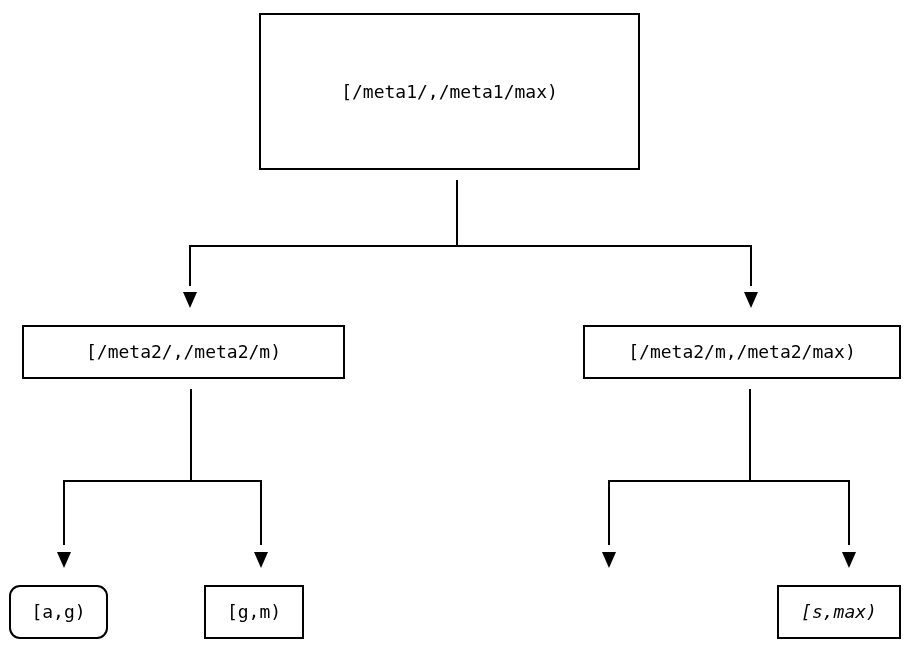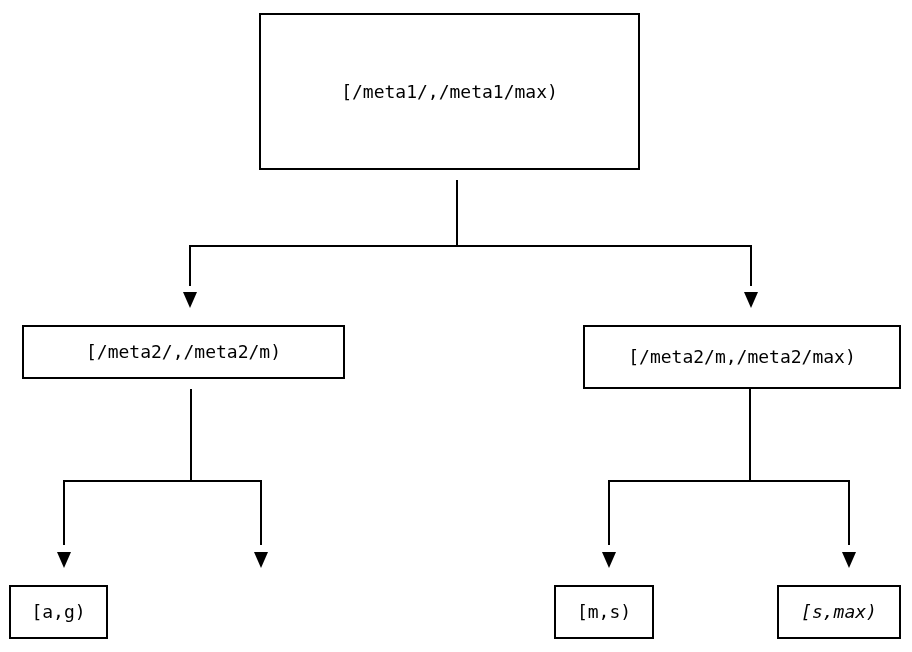--- a/index.html
+++ b/index.html
@@ -34,22 +34,22 @@
     display: flex;
     align-items: center;
     justify-content: center;
     font-size: 18px;
     line-height: 1;
     color: #000000;
     white-space: pre;
   }
   #node-root      { left: 259px; top: 13px;  width: 381px; height: 157px; }
   #node-meta2-low { left: 22px;  top: 325px; width: 323px; height: 54px; }
-  #node-meta2-high{ left: 583px; top: 325px; width: 318px; height: 64px; }
-  #node-a-g       { left: 9px;   top: 585px; width: 99px;  height: 54px; }
+  #node-meta2-high{ left: 583px; top: 325px; width: 318px; height: 54px; }
+  #node-a-g       { left: 9px;   top: 585px; width: 99px;  height: 54px; border-radius: 11px; }
   #node-g-m       { left: 204px; top: 585px; width: 100px; height: 54px; }
   #node-m-s       { left: 554px; top: 585px; width: 100px; height: 54px; }
   #node-s-max     { left: 777px; top: 585px; width: 124px; height: 54px; font-style: italic; }
 </style>
 </head>
 <body>
 
 <div class="canvas">
 
   <svg class="edges" width="912" height="652" viewBox="0 0 912 652" xmlns="http://www.w3.org/2000/svg">
@@ -81,18 +81,18 @@
   </svg>
 
   <div class="node" id="node-root">[/meta1/,/meta1/max)</div>
 
   <div class="node" id="node-meta2-low">[/meta2/,/meta2/m)</div>
 
   <div class="node" id="node-meta2-high">[/meta2/m,/meta2/max)</div>
 
   <div class="node" id="node-a-g">[a,g)</div>
 
+  <div class="node" id="node-g-m">[g,m)</div>
 
-  <div class="node" id="node-m-s">[m,s)</div>
 
   <div class="node" id="node-s-max">[s,max)</div>
 
 </div>
 
 </body></html>

